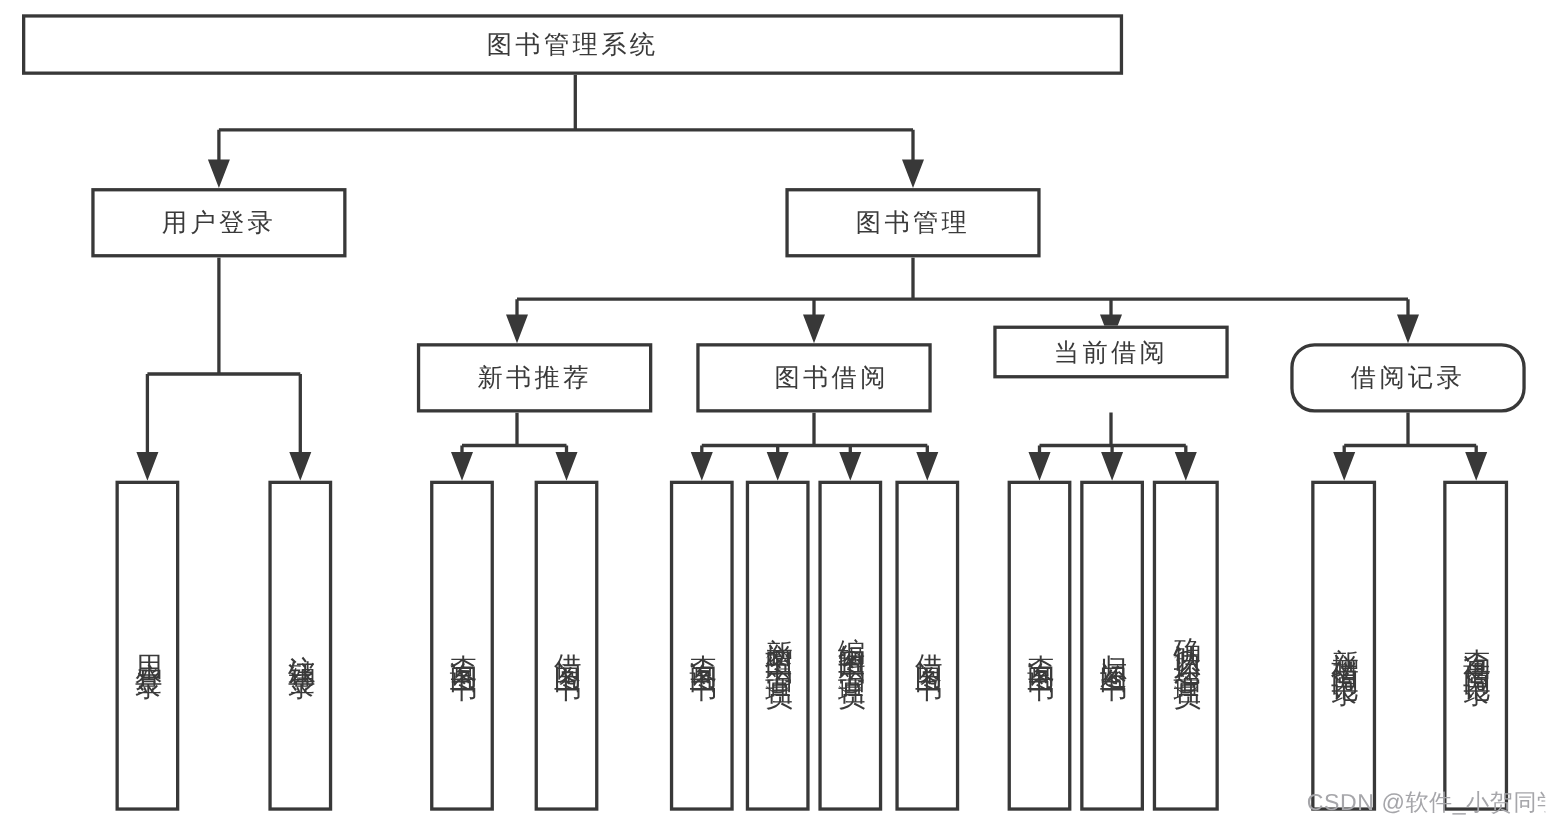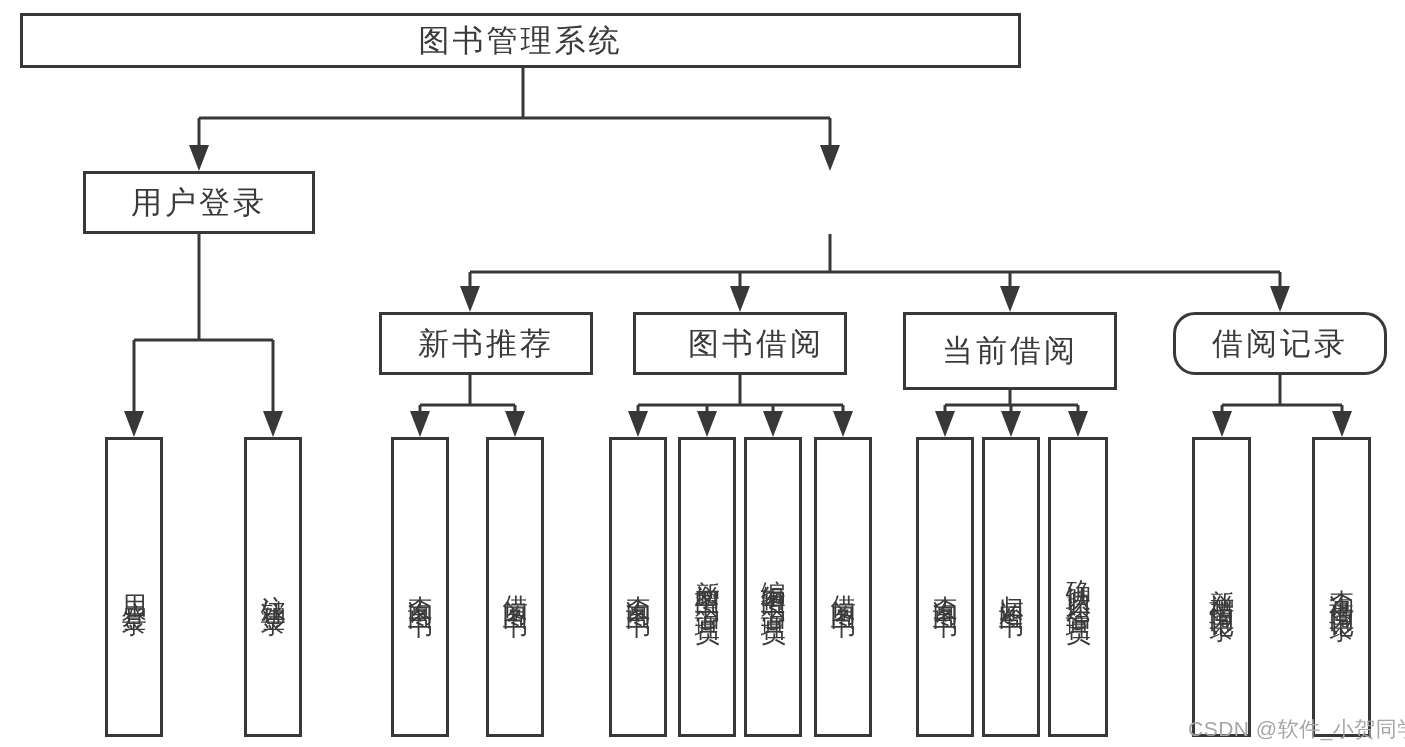--- a/index.html
+++ b/index.html
@@ -8,21 +8,21 @@
     position:relative;width:1405px;height:747px;background:#ffffff;
     font-family:"Liberation Sans","DejaVu Sans",sans-serif;overflow:hidden;
   }
   .wires{position:absolute;left:0;top:0;width:1405px;height:747px;}
   .node{
     position:absolute;box-sizing:border-box;background:#ffffff;
     border:3px solid #383838;display:flex;align-items:center;justify-content:center;
     color:#3a3a3a;
   }
   .node.h span{
-    font-size:31px;letter-spacing:3px;color:#3a3a3a;white-space:nowrap;
+    font-size:23px;letter-spacing:3px;color:#3a3a3a;white-space:nowrap;
   }
   .node.v span{
     writing-mode:vertical-rl;text-orientation:mixed;
     font-size:25px;line-height:1.1;letter-spacing:6px;color:#3a3a3a;
   }
   .watermark{
     position:absolute;left:1188px;top:715px;font-size:21px;
     color:#a6a6aa;letter-spacing:0.5px;white-space:nowrap;
   }
 </style>
@@ -48,28 +48,31 @@
          M1212 411L1232 411L1222 437Z M1332 411L1352 411L1342 437Z" fill="#383838" stroke="none"></path>
   </svg>
 
   <div class="node h" style="left:20px;top:13px;width:1001px;height:55px;">
     <span>图书管理系统</span>
   </div>
 
   <div class="node h" style="left:83px;top:171px;width:232px;height:63px;">
     <span>用户登录</span>
   </div>
+  <div class="node h" style="left:714px;top:171px;width:232px;height:63px;">
+    <span>图书管理</span>
+  </div>
 
   <div class="node h" style="left:363px;top:312px;width:214px;height:63px;margin-left:16px;">
     <span>新书推荐</span>
   </div>
   <div class="node h" style="left:633px;top:312px;width:214px;height:63px;padding-left:32px;">
     <span>图书借阅</span>
   </div>
-  <div class="node h" style="left:903px;top:312px;width:214px;height:78px;">
+  <div class="node h" style="left:903px;top:296px;width:214px;height:48px;">
     <span>当前借阅</span>
   </div>
   <div class="node h" style="left:1173px;top:312px;width:214px;height:63px;border-radius:22px;">
     <span>借阅记录</span>
   </div>
 
   <div class="node v" style="left:105px;top:437px;width:58px;height:300px;">
     <span>用户登录</span>
   </div>
   <div class="node v" style="left:244px;top:437px;width:58px;height:300px;">

